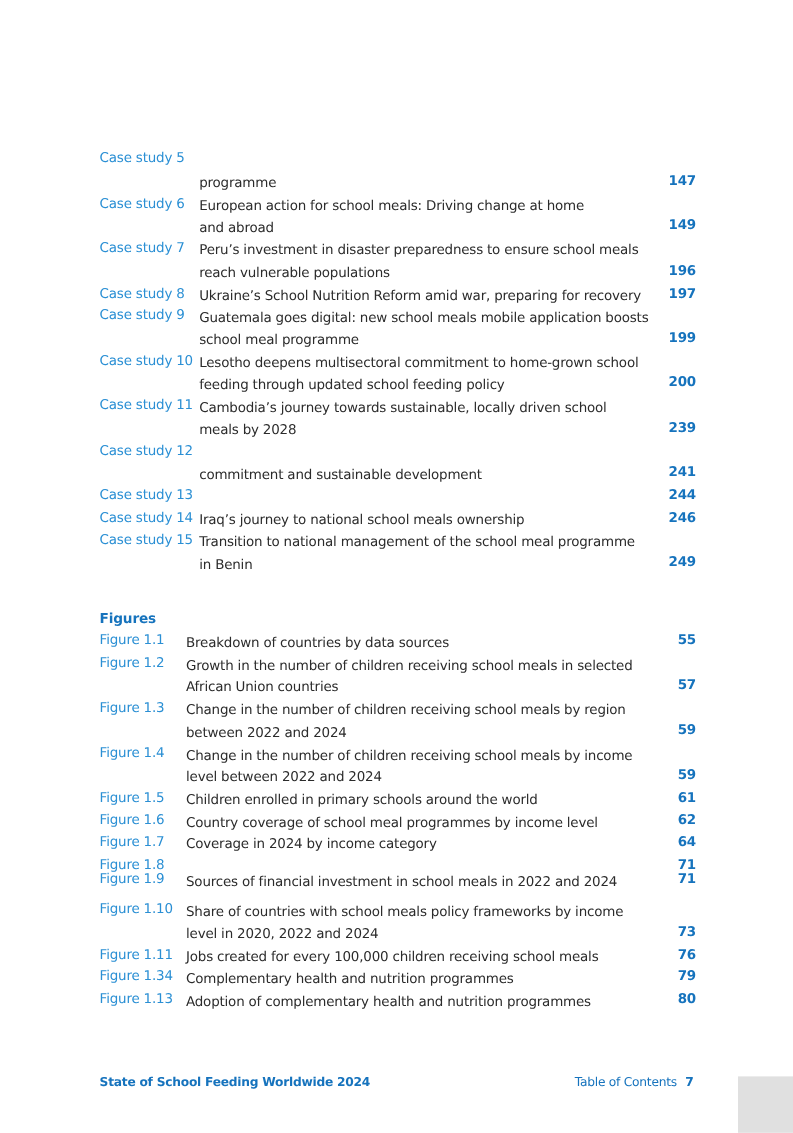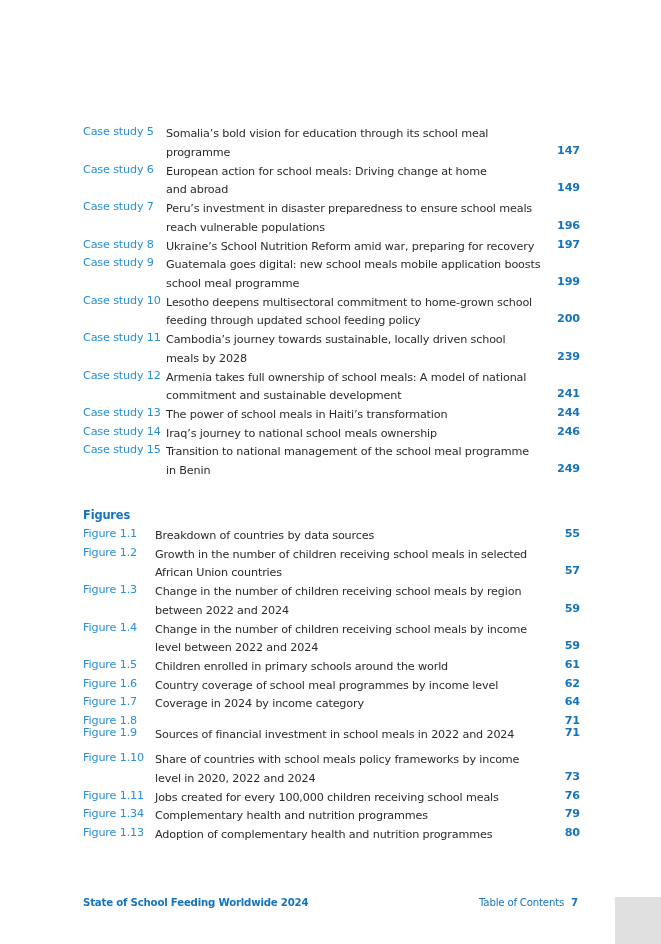--- a/index.html
+++ b/index.html
@@ -43,21 +43,20 @@
       position: absolute; left: 615px; top: 897px; width: 46px; height: 47px; background: #e0e0e0;
     }
   </style>
 </head>
 <body>
 
 <div class="toc">
 
   <div class="entry cs" style="top:125px;height:37px;">
     <span class="label">Case study 5</span>
-    <span class="title">Somalia’s bold vision for education through its school meal</span>
     <span class="title" style="top:18.7px">programme</span>
     <span class="page" style="top:18.7px">147</span>
   </div>
 
   <div class="entry cs" style="top:162.5px;height:37px;">
     <span class="label">Case study 6</span>
     <span class="title">European action for school meals: Driving change at home</span>
     <span class="title" style="top:18.7px">and abroad</span>
     <span class="page" style="top:18.7px">149</span>
   </div>
@@ -91,28 +90,26 @@
 
   <div class="entry cs" style="top:331px;height:37px;">
     <span class="label">Case study 11</span>
     <span class="title">Cambodia’s journey towards sustainable, locally driven school</span>
     <span class="title" style="top:18.7px">meals by 2028</span>
     <span class="page" style="top:18.7px">239</span>
   </div>
 
   <div class="entry cs" style="top:368.5px;height:37px;">
     <span class="label">Case study 12</span>
-    <span class="title">Armenia takes full ownership of school meals: A model of national</span>
     <span class="title" style="top:18.7px">commitment and sustainable development</span>
     <span class="page" style="top:18.7px">241</span>
   </div>
 
   <div class="entry cs" style="top:406px;height:18px;">
     <span class="label">Case study 13</span>
-    <span class="title">The power of school meals in Haiti’s transformation</span>
     <span class="page" style="top:0">244</span>
   </div>
 
   <div class="entry cs" style="top:424.5px;height:18px;">
     <span class="label">Case study 14</span>
     <span class="title">Iraq’s journey to national school meals ownership</span>
     <span class="page" style="top:0">246</span>
   </div>
 
   <div class="entry cs" style="top:443px;height:37px;">

